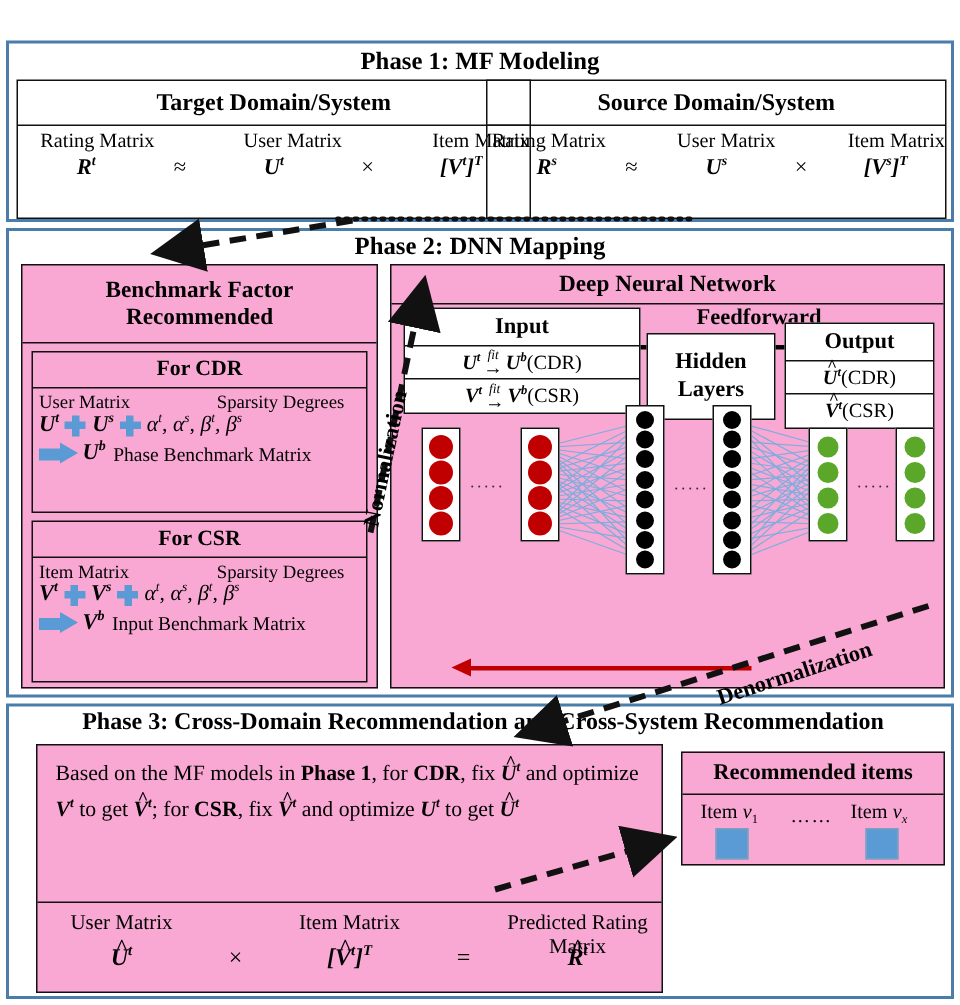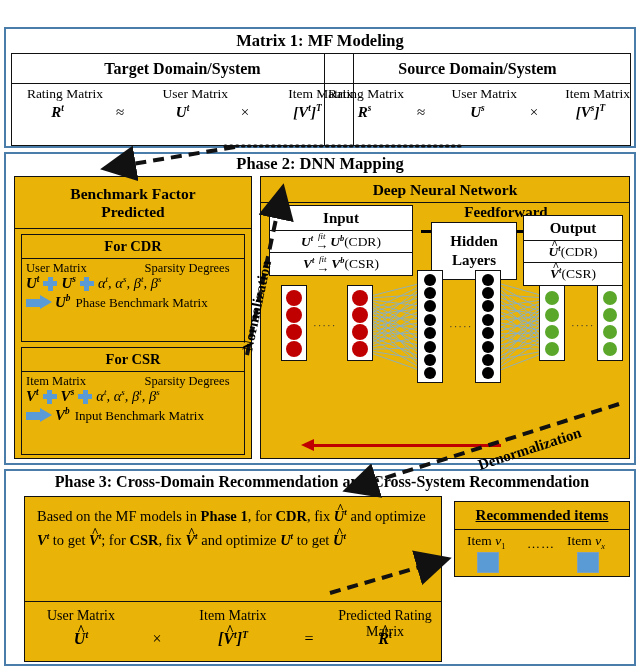--- a/index.html
+++ b/index.html
@@ -2,21 +2,21 @@
 <html><head>
 <meta charset="utf-8">
 <style>
   html,body{margin:0;padding:0;background:#ffffff;}
   body{width:640px;height:670px;font-family:"Liberation Serif",serif;color:#000;}
   #root{position:relative;width:640px;height:670px;overflow:hidden;}
 
   .phase{position:absolute;border:2px solid #4b7daa;background:#fff;box-sizing:border-box;}
   .phase-title{text-align:center;font-weight:bold;font-size:16.5px;line-height:1.05;}
 
-  .bx{border:1.6px solid #111;box-sizing:border-box;background:#eab308;position:absolute;text-decoration:underline;}
+  .bx{border:1.6px solid #111;box-sizing:border-box;background:#f9a8d4;position:absolute;}
   .bx2{border:1.4px solid #111;box-sizing:border-box;background:#fff;position:absolute;}
   .it{font-style:italic;font-family:"Liberation Serif",serif;}
   .bi{font-weight:bold;font-style:italic;}
   sup{font-size:.62em;vertical-align:super;line-height:0;}
   sub{font-size:.62em;vertical-align:sub;line-height:0;}
 
   
   #p1{left:4px;top:27px;width:632px;height:121px;}
   #p1 .half{position:absolute;top:24px;height:93px;border:1.8px solid #111;box-sizing:border-box;}
   .halfhdr{position:absolute;left:0;right:0;top:0;height:30px;border-bottom:1.8px solid #111;
@@ -54,21 +54,21 @@
   #dnn{left:254px;top:22px;width:370px;height:283px;border:1.8px solid #111;}
   #dnnTitle{position:absolute;left:0;right:0;top:0;height:26px;border-bottom:1.8px solid #111;
             box-sizing:border-box;display:flex;align-items:center;justify-content:center;
             font-weight:bold;font-size:15.5px;}
   #ffLabel{position:absolute;left:165px;top:27px;width:160px;text-align:center;font-weight:bold;font-size:15px;}
   #ffArrow{position:absolute;left:160px;top:50px;width:150px;height:10px;}
   #ffArrow .ln{position:absolute;left:0;top:3px;height:3px;width:138px;background:#000;}
   #ffArrow .hd{position:absolute;left:136px;top:-2px;width:0;height:0;
        border-top:6px solid transparent;border-bottom:6px solid transparent;border-left:13px solid #000;}
 
-  #inBox{left:8px;top:28px;width:144px;height:71px;border:1.8px solid #111;}
+  #inBox{left:8px;top:28px;width:158px;height:71px;border:1.8px solid #111;}
   #inBox .hh{height:25px;border-bottom:1.8px solid #111;box-sizing:border-box;
              display:flex;align-items:center;justify-content:center;font-weight:bold;font-size:15px;}
   #inBox .rr{height:22px;display:flex;align-items:center;justify-content:center;font-size:13.5px;
              border-bottom:1.6px solid #111;box-sizing:border-box;}
   #inBox .rr:last-child{border-bottom:none;}
   .fitarrow{display:inline-flex;flex-direction:column;align-items:center;justify-content:center;
             margin:0 2px;line-height:1;}
   .fitarrow .ft{font-size:9px;font-style:italic;}
   .fitarrow .ar{font-size:13px;margin-top:-3px;}
 
@@ -121,21 +121,21 @@
   #lines{position:absolute;left:0;top:0;width:640px;height:670px;pointer-events:none;}
   .hatlabel{position:absolute;display:inline-block;}
   .hatlabel .hat{position:absolute;left:0;right:0;top:-.52em;text-align:center;font-size:.85em;}
 </style>
 </head>
 <body>
 
 <div id="root">
 
   <div class="phase" id="p1">
-    <div class="phase-title" style="margin-top:3px">Matrix 1:  MF Modeling</div>
+    <div class="phase-title" style="margin-top:3px">Phase 1:  MF Modeling</div>
 
     <div class="half" id="p1left" style="left:5px;width:343px">
       <div class="halfhdr">Target Domain/System</div>
       <div class="mrow">
         <div class="mlabels">
           <div>Rating Matrix</div>
           <div style="flex:0 0 34px"></div>
           <div>User Matrix</div>
           <div style="flex:0 0 34px"></div>
           <div>Item Matrix</div>
@@ -170,21 +170,21 @@
       </div>
     </div>
   </div>
 
   <div class="phase" id="p2">
     <div class="phase-title" style="margin-top:1px">Phase 2: DNN Mapping</div>
 
     <div class="bx" id="bfg">
       <div id="bfgTitle">
         <span>Benchmark Factor</span>
-        <span>Predicted</span>
+        <span>Recommended</span>
       </div>
 
       <div class="sub" style="top:57px;height:108px">
         <div class="subhdr">For CDR</div>
         <div class="subbody">
           <div class="r1">
             <span style="flex:0 0 108px">User Matrix</span>
             <span style="flex:1;text-align:center">Sparsity Degrees</span>
           </div>
           <div class="r2">

